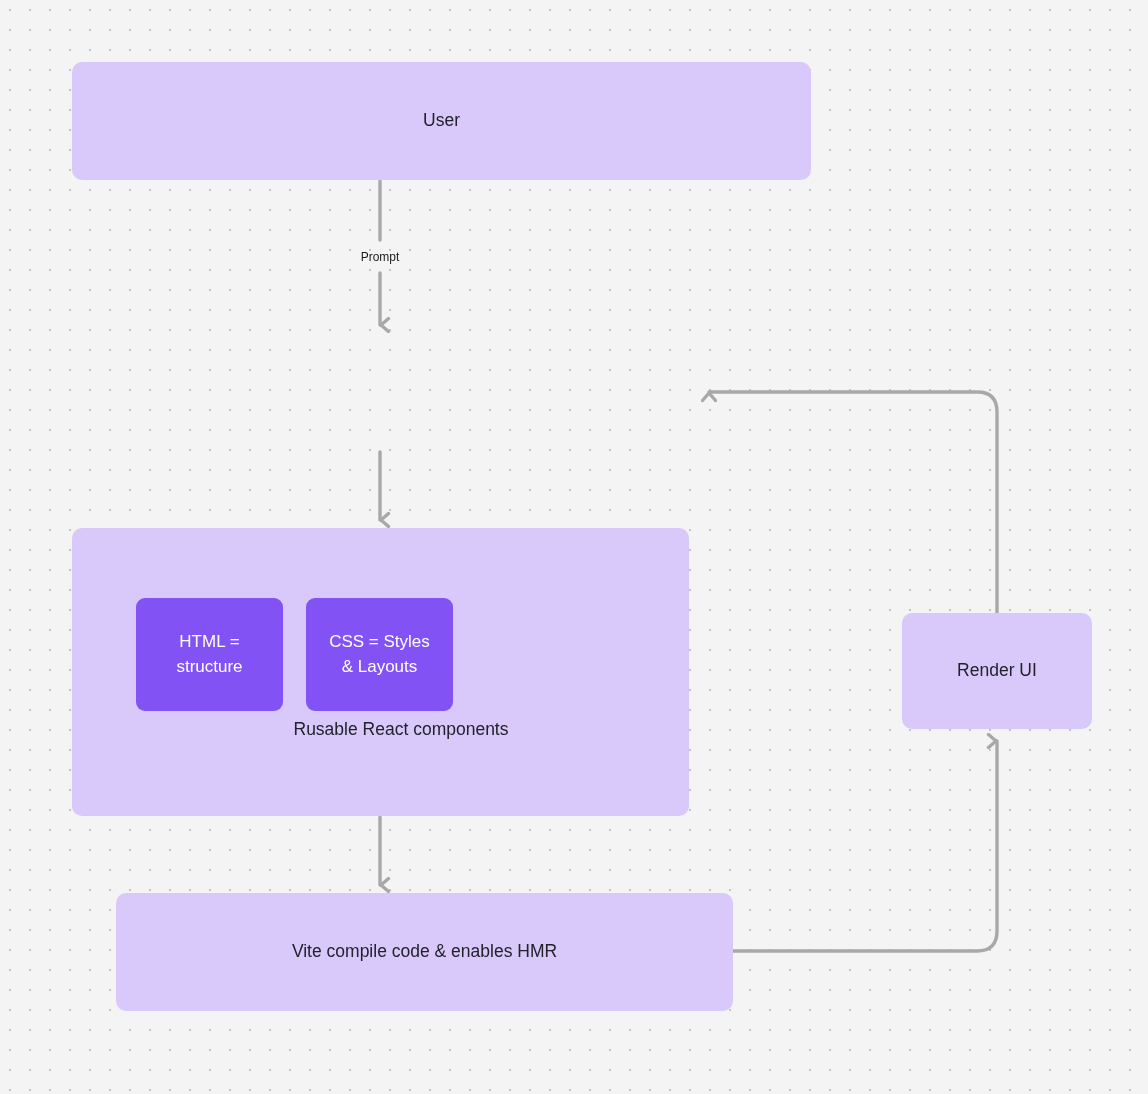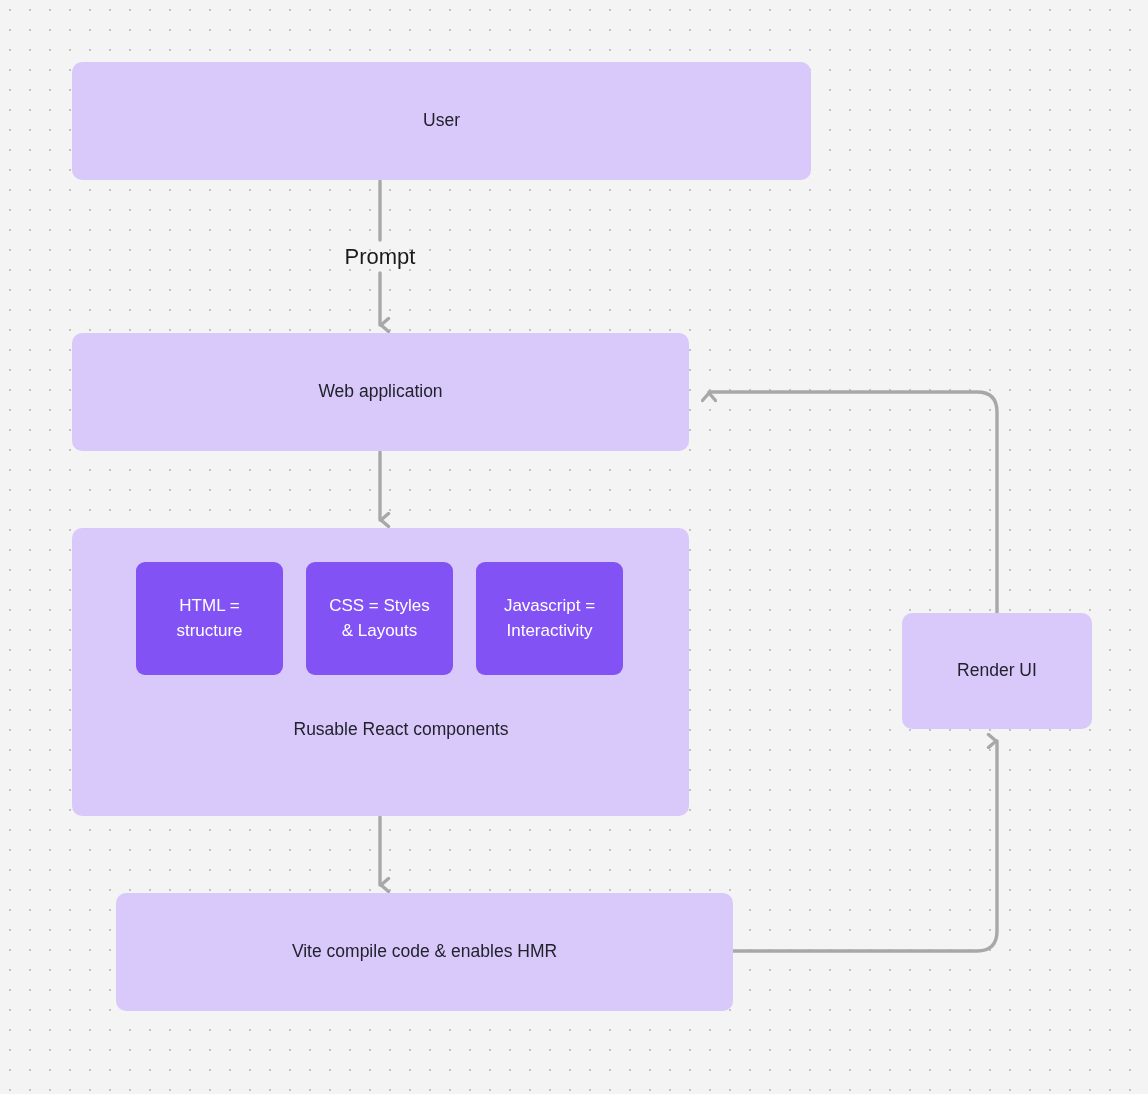--- a/index.html
+++ b/index.html
@@ -33,20 +33,21 @@
     font-size: 17.5px;
     line-height: 1.35;
   }
   .node-inner {
     background: #8252f4;
     color: #ffffff;
     font-size: 17px;
     line-height: 1.45;
     border-radius: 9px;
     white-space: pre-line;
+    margin-top: 36px;
   }
   .group-caption {
     position: absolute;
     left: 0;
     right: 0;
     text-align: center;
     color: #21222c;
     font-size: 17.5px;
     padding-left: 41px;
   }
@@ -54,21 +55,21 @@
     position: absolute;
     left: 0;
     top: 0;
     width: 1148px;
     height: 1094px;
     pointer-events: none;
   }
   .edge-label {
     position: absolute;
     color: #1b1b1b;
-    font-size: 22px;
+    font-size: 12px;
     transform: translate(-50%, -50%);
     white-space: nowrap;
     background: transparent;
   }
 </style>
 </head>
 <body>
 
 <div id="canvas">
 
@@ -101,42 +102,35 @@
 
     <g>
       <path d="M997,613 L997,412 Q997,392 977,392 L709,392" fill="none" stroke="#a8a8a8" stroke-width="3.4" stroke-linecap="round" stroke-linejoin="round" marker-end="url(#arrowGeneric)"></path>
     </g>
   </svg>
 
   <div class="node node-outer" style="left:72px; top:62px; width:739px; height:118px;">
     <span>User</span>
   </div>
 
-  <div class="node node-outer" style="left:72px; top:333px; width:617px; height:118px;">
-    <span>Web application</span>
-  </div>
 
   <div class="node node-outer" style="left:72px; top:528px; width:617px; height:288px; display:block;">
     <div class="group-caption" style="top:190px;">Rusable React components</div>
   </div>
 
   <div class="node node-inner" style="left:136px; top:562px; width:147px; height:113px;">
     <span>HTML =
 structure</span>
   </div>
 
   <div class="node node-inner" style="left:306px; top:562px; width:147px; height:113px;">
     <span>CSS = Styles
 &amp; Layouts</span>
   </div>
 
-  <div class="node node-inner" style="left:476px; top:562px; width:147px; height:113px;">
-    <span>Javascript =
-Interactivity</span>
-  </div>
 
   <div class="node node-outer" style="left:72px; top:893px; width:617px; height:118px;margin-left:44px;">
     <span>Vite compile code &amp; enables HMR</span>
   </div>
 
   <div class="node node-outer" style="left:902px; top:613px; width:190px; height:116px;">
     <span>Render UI</span>
   </div>
 
   <div class="edge-label" style="left:380px; top:257px;">Prompt</div>

